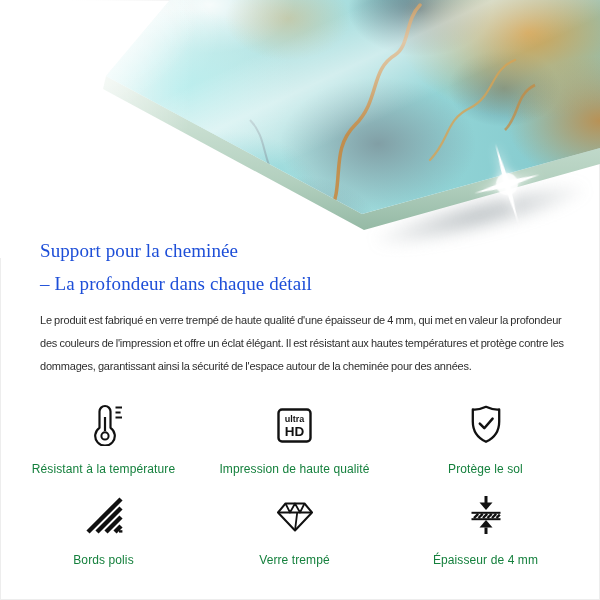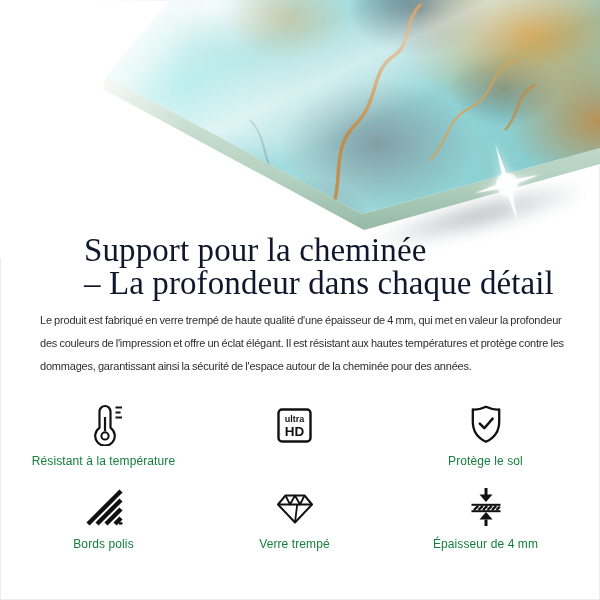--- a/index.html
+++ b/index.html
@@ -55,36 +55,35 @@
   .white-fade{
     position:absolute;inset:0;pointer-events:none;
     background:
       radial-gradient(280px 190px at 0% 0%,#ffffff 25%,rgba(255,255,255,0) 72%),
       linear-gradient(94deg,#ffffff 4%,rgba(255,255,255,0.88) 11%,rgba(255,255,255,0) 32%);
   }
   .sparkle{position:absolute;left:463px;top:140px;width:88px;height:88px;transform:rotate(-16deg);}
   .sparkle svg{filter:drop-shadow(0 0 5px rgba(255,255,255,0.95));}
   
   .title{
-    position:absolute;left:40px;top:234px;color:#0f172a;
-    font-family:"Liberation Serif",serif;font-size:33px;line-height:33px;font-weight:400;
+    position:absolute;left:40px;top:234px;color:#1d4ed8;
+    font-family:"Liberation Serif",serif;font-size:19px;line-height:33px;font-weight:400;
     letter-spacing:0.1px;
-    margin-left:44px;
   }
   .desc{
     position:absolute;left:40px;top:309px;width:540px;color:#2e2e2e;
     font-size:11px;line-height:23px;letter-spacing:-0.2px;word-spacing:-0.6px;
   }
   
   .features{
     position:absolute;left:8px;top:402px;width:573px;
     display:grid;grid-template-columns:repeat(3,1fr);row-gap:17px;
   }
   .feature{display:flex;flex-direction:column;align-items:center;}
-  .feature .icon-wrap{height:44px;display:flex;align-items:flex-end;justify-content:center;margin-bottom:8px;}
+  .feature .icon-wrap{height:44px;display:flex;align-items:flex-end;justify-content:center;margin-bottom:16px;}
   .feature .label{font-size:12px;color:#15803d;letter-spacing:0.1px;white-space:nowrap;}
   .ico{stroke:#111111;fill:none;stroke-width:2.2;}
   .ico .fillb{fill:#111111;stroke:none;}
   .hd-text{font-family:"Liberation Sans",sans-serif;font-weight:bold;fill:#111111;stroke:none;}
 </style>
 </head>
 <body>
 
 <div class="page">
 
@@ -136,20 +135,21 @@
     </div>
 
     <div class="feature">
       <div class="icon-wrap">
         <svg class="ico" width="44" height="44" viewBox="0 0 44 44">
           <rect x="5.5" y="7.5" width="32" height="32" rx="3.5" stroke-width="2.4"></rect>
           <text class="hd-text" x="21.5" y="20" font-size="9" text-anchor="middle">ultra</text>
           <text class="hd-text" x="21.5" y="33.5" font-size="13.5" text-anchor="middle">HD</text>
         </svg>
       </div>
+      <div class="label">Impression de haute qualité</div>
     </div>
 
     <div class="feature">
       <div class="icon-wrap">
         <svg class="ico" width="44" height="44" viewBox="0 0 44 44">
           <path d="M22 4.8 C 26.5 6.9 31 7.9 35.2 7.5 L 35.2 19.5 C 35.2 29 29.8 36.2 22 39.8 C 14.2 36.2 8.8 29 8.8 19.5 L 8.8 7.5 C 13 7.9 17.5 6.9 22 4.8 Z" stroke-width="2.3" stroke-linejoin="round"></path>
           <path d="M15.8 21.6 L 20.3 26.2 L 28.6 16.6" stroke-width="2.5" stroke-linecap="round" stroke-linejoin="round"></path>
         </svg>
       </div>
       <div class="label">Protège le sol</div>

